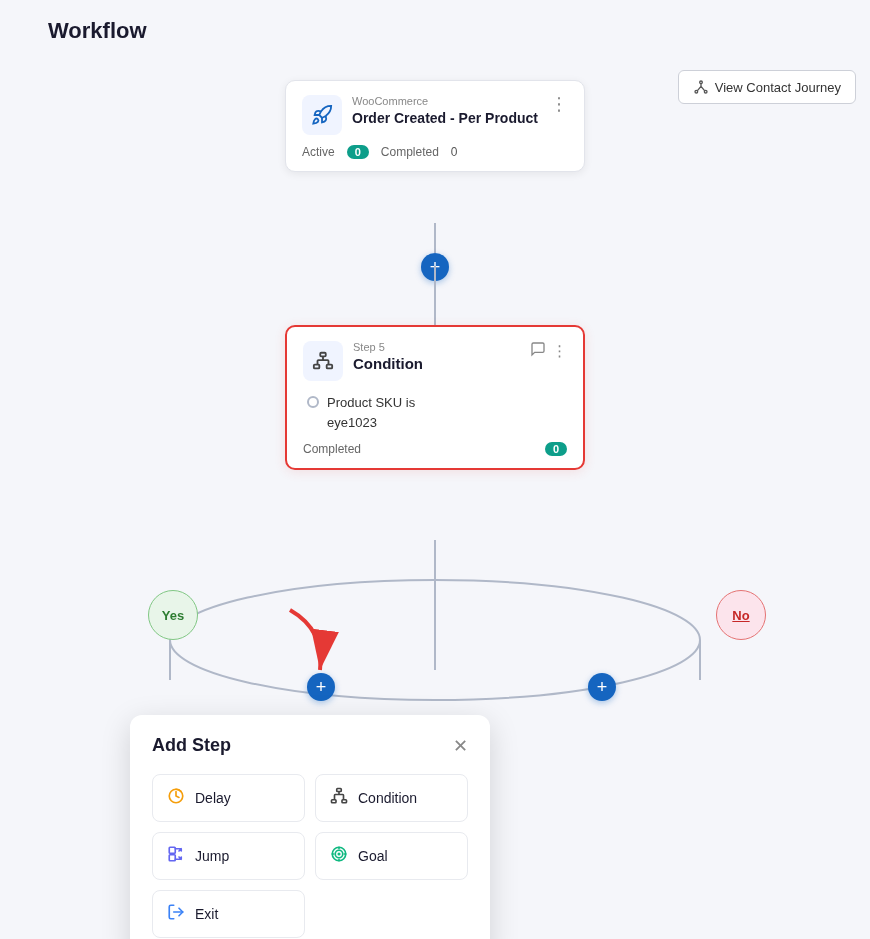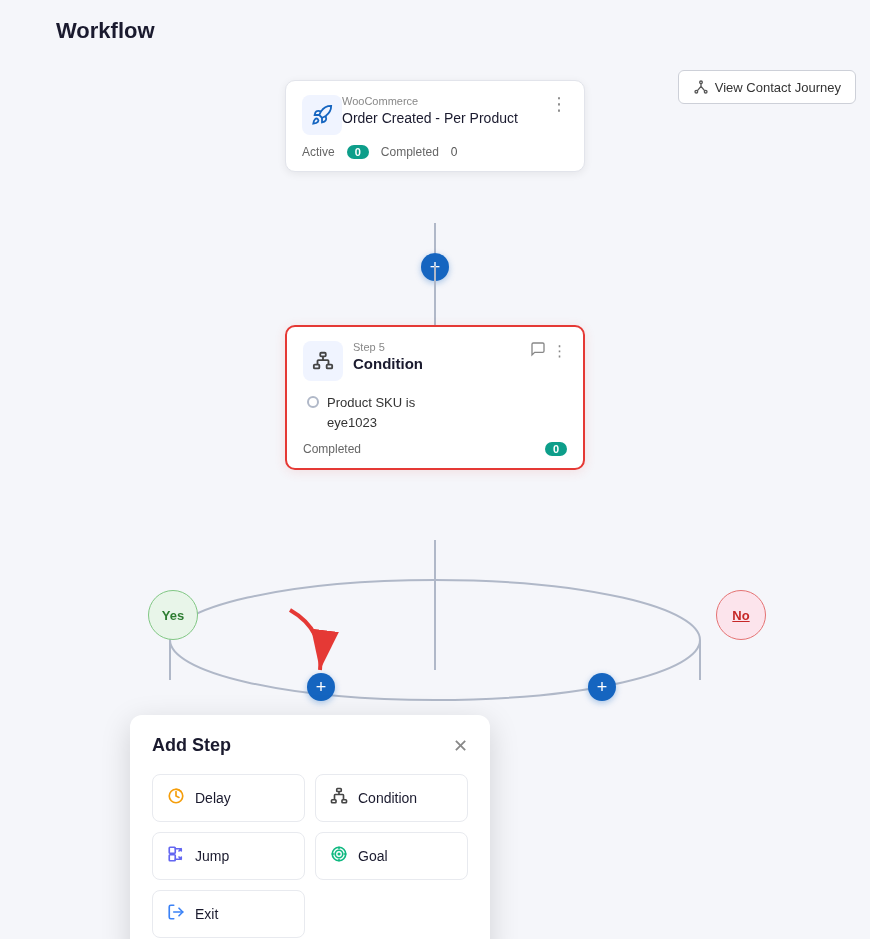--- a/index.html
+++ b/index.html
@@ -8,21 +8,21 @@
       background: #f5f6fa;
       width: 870px;
       min-height: 939px;
       position: relative;
       overflow: hidden;
     }
 
     .page-title {
       position: absolute;
       top: 18px;
-      left: 56px;
+      left: 48px;
       font-size: 22px;
       font-weight: 700;
       color: #1a1a2e;
     }
 
     .view-contact-btn {
       position: absolute;
       top: 70px;
       right: 14px;
       display: flex;
@@ -58,40 +58,41 @@
       width: 300px;
       background: #fff;
       border-radius: 10px;
       border: 1px solid #e2e4eb;
       box-shadow: 0 2px 8px rgba(0,0,0,0.07);
       padding: 14px 16px 12px;
     }
     .trigger-card-header {
       display: flex;
       align-items: flex-start;
+      gap: 10px;
     }
     .trigger-icon-box {
       width: 40px;
       height: 40px;
       background: #f0f4ff;
       border-radius: 8px;
       display: flex;
       align-items: center;
       justify-content: center;
       flex-shrink: 0;
     }
     .trigger-text { flex: 1; }
     .trigger-source {
       font-size: 11px;
       color: #888;
       margin-bottom: 2px;
     }
     .trigger-name {
       font-size: 14px;
-      font-weight: 400;
+      font-weight: 700;
       color: #1a1a2e;
       line-height: 1.3;
     }
     .trigger-dots {
       color: #888;
       font-size: 18px;
       cursor: pointer;
       margin-top: -2px;
     }
     .trigger-footer {

